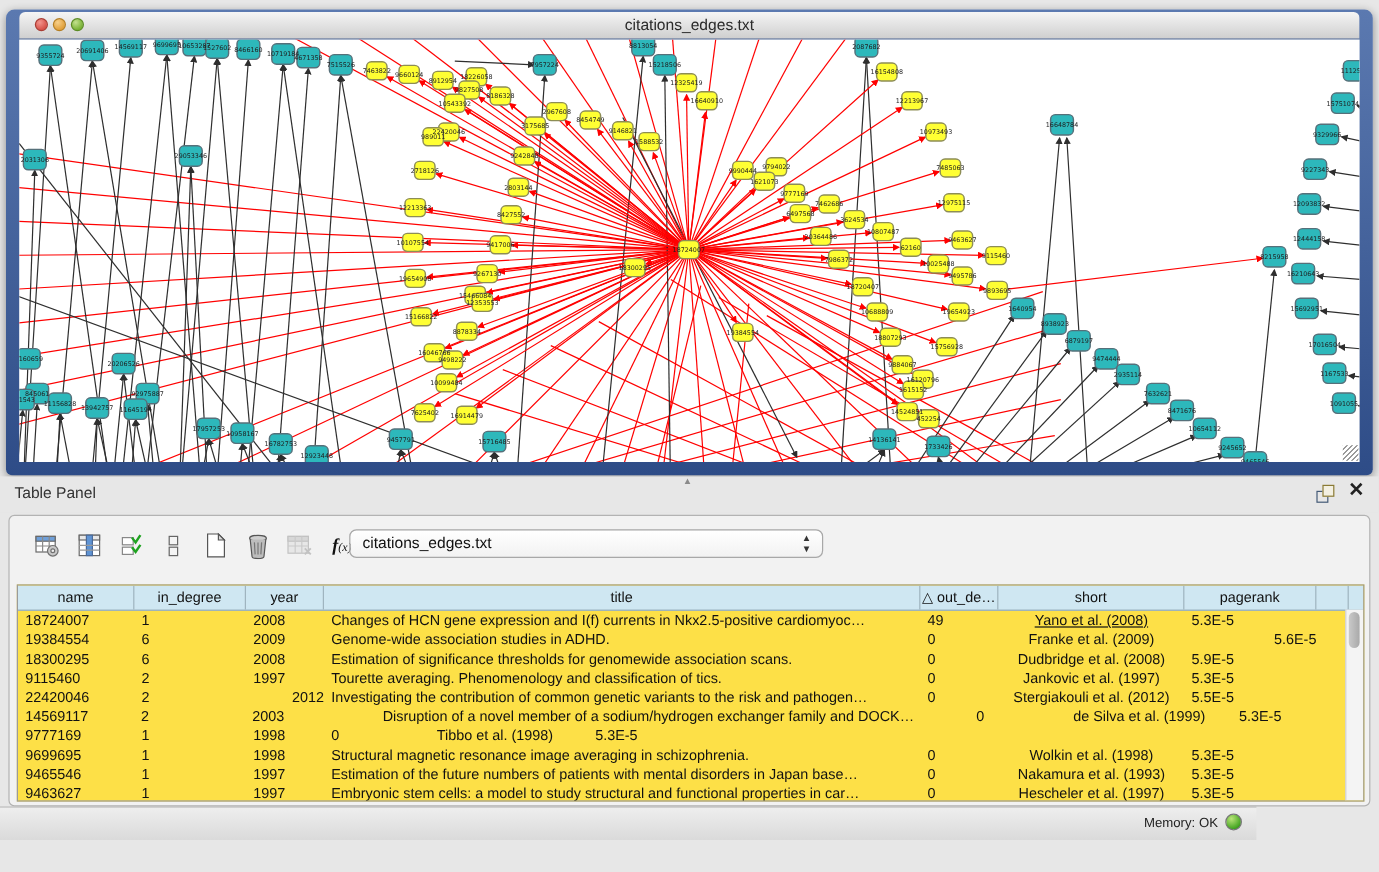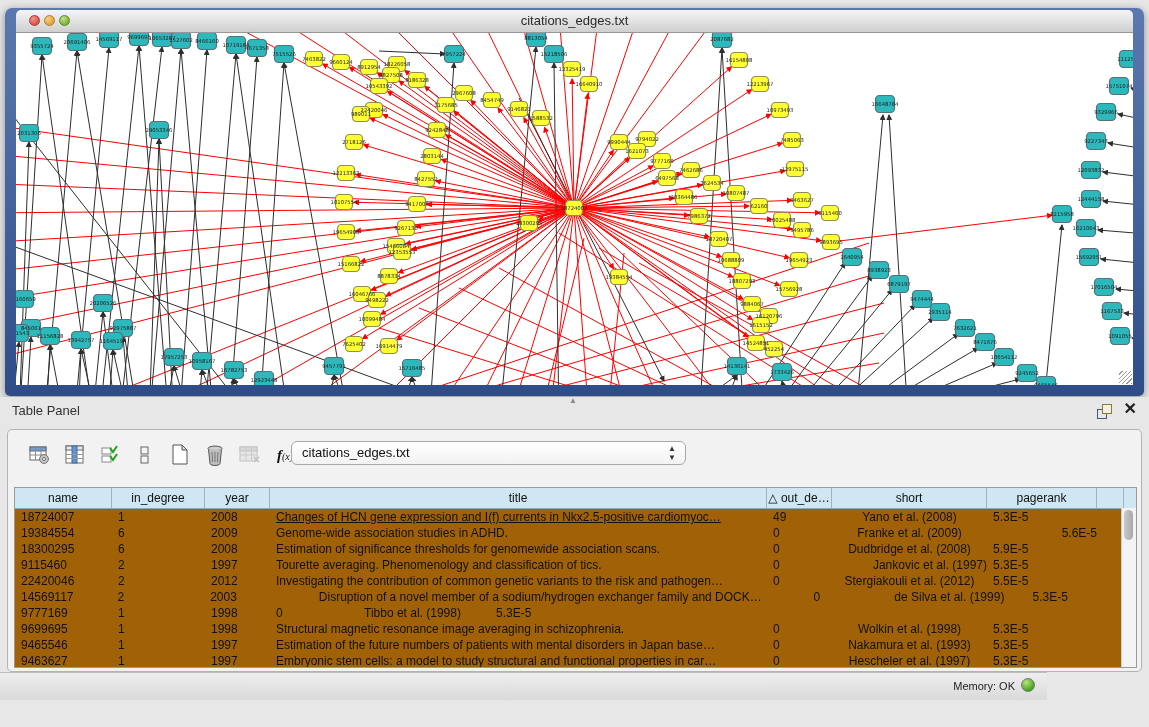--- a/index.html
+++ b/index.html
@@ -30,21 +30,21 @@
   .float-btn .f{position:absolute;width:8px;height:8px;border:1.5px solid #8a7a35;left:5px;top:1px;background:#f3f0e2;}
   .close-btn{position:absolute;right:12px;top:4px;font-size:16px;font-weight:bold;color:#222;line-height:16px;}
   .inner-panel{position:absolute;left:7px;top:429px;width:1135px;height:243px;box-sizing:border-box;
     background:#f2f2f2;border:1px solid #b3b3b3;border-radius:5px;}
   .toolbar{position:absolute;left:20px;top:10px;height:30px;display:flex;align-items:center;gap:11px;}
   .ticon{width:24px;height:24px;display:flex;align-items:center;justify-content:center;}
   .combo{position:absolute;left:283px;top:11px;width:395px;height:24px;box-sizing:border-box;
     background:linear-gradient(#fff,#f2f2f2);border:1px solid #a8a8a8;border-radius:6px;
     font-size:13px;color:#111;padding:3px 24px 0 10px;}
   .combo .steppers{position:absolute;right:9px;top:2px;font-size:8px;color:#333;line-height:9px;text-align:center;}
-  .tbl-wrap{position:absolute;left:6px;top:57px;width:1123px;height:181px;background:#a16207;
+  .tbl-wrap{position:absolute;left:6px;top:57px;width:1123px;height:181px;background:#fde047;
     border:1px solid #9a9a9a;box-sizing:border-box;overflow:hidden;}
   .thead{display:flex;height:20px;background:#cfe7f2;border-bottom:1px solid #8fa8b5;}
   .th{box-sizing:border-box;border-right:1px solid #9fb4bf;font-size:12px;color:#111;
       text-align:center;padding-top:3px;overflow:hidden;white-space:nowrap;}
   .trow{display:flex;height:16px;}
   .td{box-sizing:border-box;font-size:12px;color:#111;padding:1px 0 0 6px;
       overflow:hidden;white-space:nowrap;}
   .td.center{text-align:center;padding-left:0;}
   .vscroll{position:absolute;right:0;top:20px;bottom:0;width:14px;background:#f4f4f4;border-left:1px solid #cfcfcf;}
   .vscroll .thumb{position:absolute;left:2px;top:2px;width:9px;height:30px;border-radius:5px;
@@ -617,23 +617,23 @@
         <div class="th" style="width: 65px;">△ out_de…</div>
         <div class="th" style="width: 155px;">short</div>
         <div class="th" style="width: 110px;">pagerank</div>
         <div class="th" style="width: 27px;"></div>
       </div>
     <div id="tbody">
         <div class="trow">
           <div class="td" style="width: 97px;">18724007</div>
           <div class="td" style="width: 93px;">1</div>
           <div class="td" style="width: 65px;">2008</div>
-          <div class="td" style="width: 497px; text-decoration: underline;">Changes of HCN gene expression and I(f) currents in Nkx2.5-positive cardiomyoc…</div>
+          <div class="td" style="width: 497px;">Changes of HCN gene expression and I(f) currents in Nkx2.5-positive cardiomyoc…</div>
           <div class="td" style="width: 65px;">49</div>
-          <div class="td center" style="width: 155px;">Yano et al. (2008)</div>
+          <div class="td center" style="width: 155px; text-decoration: underline;">Yano et al. (2008)</div>
           <div class="td" style="width: 110px;">5.3E-5</div>
         </div>
         <div class="trow">
           <div class="td" style="width: 97px;">19384554</div>
           <div class="td" style="width: 93px;">6</div>
           <div class="td" style="width: 65px;">2009</div>
           <div class="td" style="width: 497px;">Genome-wide association studies in ADHD.</div>
           <div class="td" style="width: 65px;">0</div>
           <div class="td center" style="width: 155px;">Franke et al. (2009)</div>
           <div class="td" style="width: 110px; text-align: right;">5.6E-5</div>
@@ -646,27 +646,27 @@
           <div class="td" style="width: 65px;">0</div>
           <div class="td center" style="width: 155px;">Dudbridge et al. (2008)</div>
           <div class="td" style="width: 110px;">5.9E-5</div>
         </div>
         <div class="trow">
           <div class="td" style="width: 97px;">9115460</div>
           <div class="td" style="width: 93px;">2</div>
           <div class="td" style="width: 65px;">1997</div>
           <div class="td" style="width: 497px;">Tourette averaging. Phenomenology and classification of tics.</div>
           <div class="td" style="width: 65px;">0</div>
-          <div class="td center" style="width: 155px; text-align: right;">Jankovic et al. (1997)</div>
+          <div class="td center" style="width: 155px;">Jankovic et al. (1997)</div>
           <div class="td" style="width: 110px;">5.3E-5</div>
         </div>
         <div class="trow">
           <div class="td" style="width: 97px;">22420046</div>
           <div class="td" style="width: 93px;">2</div>
-          <div class="td" style="width: 65px;">2012</div>
+          <div class="td" style="width: 65px; text-align: right;">2012</div>
           <div class="td" style="width: 497px;">Investigating the contribution of common genetic variants to the risk and pathogen…</div>
           <div class="td" style="width: 65px;">0</div>
           <div class="td center" style="width: 155px;">Stergiakouli et al. (2012)</div>
           <div class="td" style="width: 110px;">5.5E-5</div>
         </div>
         <div class="trow">
           <div class="td" style="width: 97px;">14569117</div>
           <div class="td" style="width: 93px;">2</div>
           <div class="td" style="width: 65px;">2003</div>
           <div class="td" style="width: 497px; margin-left: 44px;">Disruption of a novel member of a sodium/hydrogen exchanger family and DOCK…</div>

